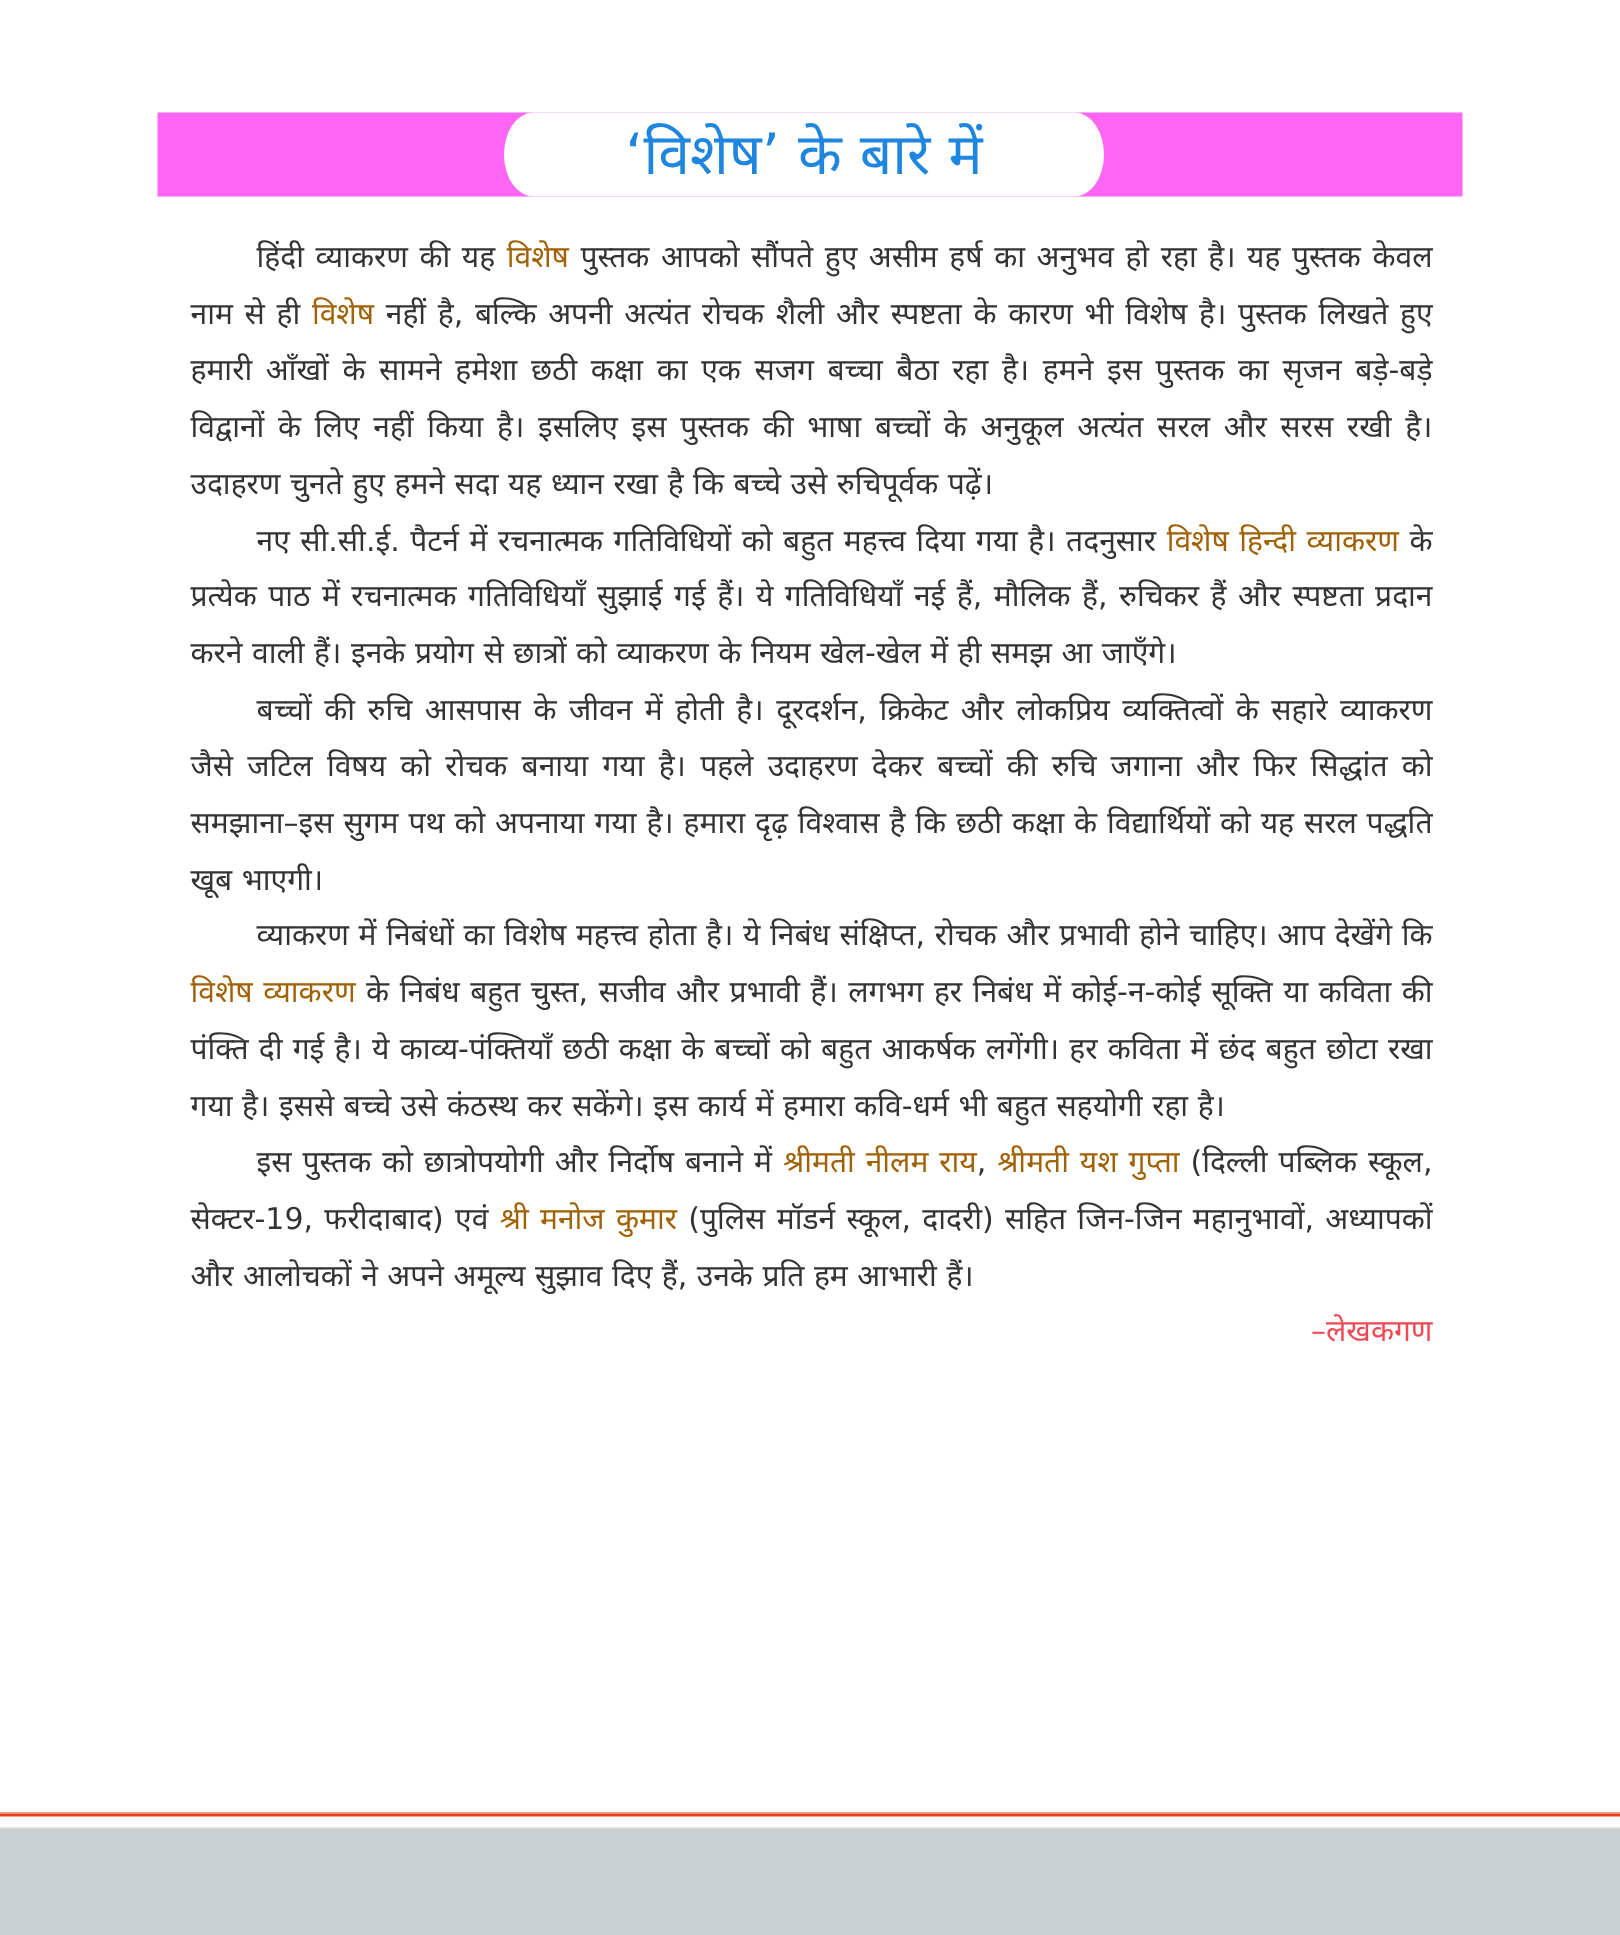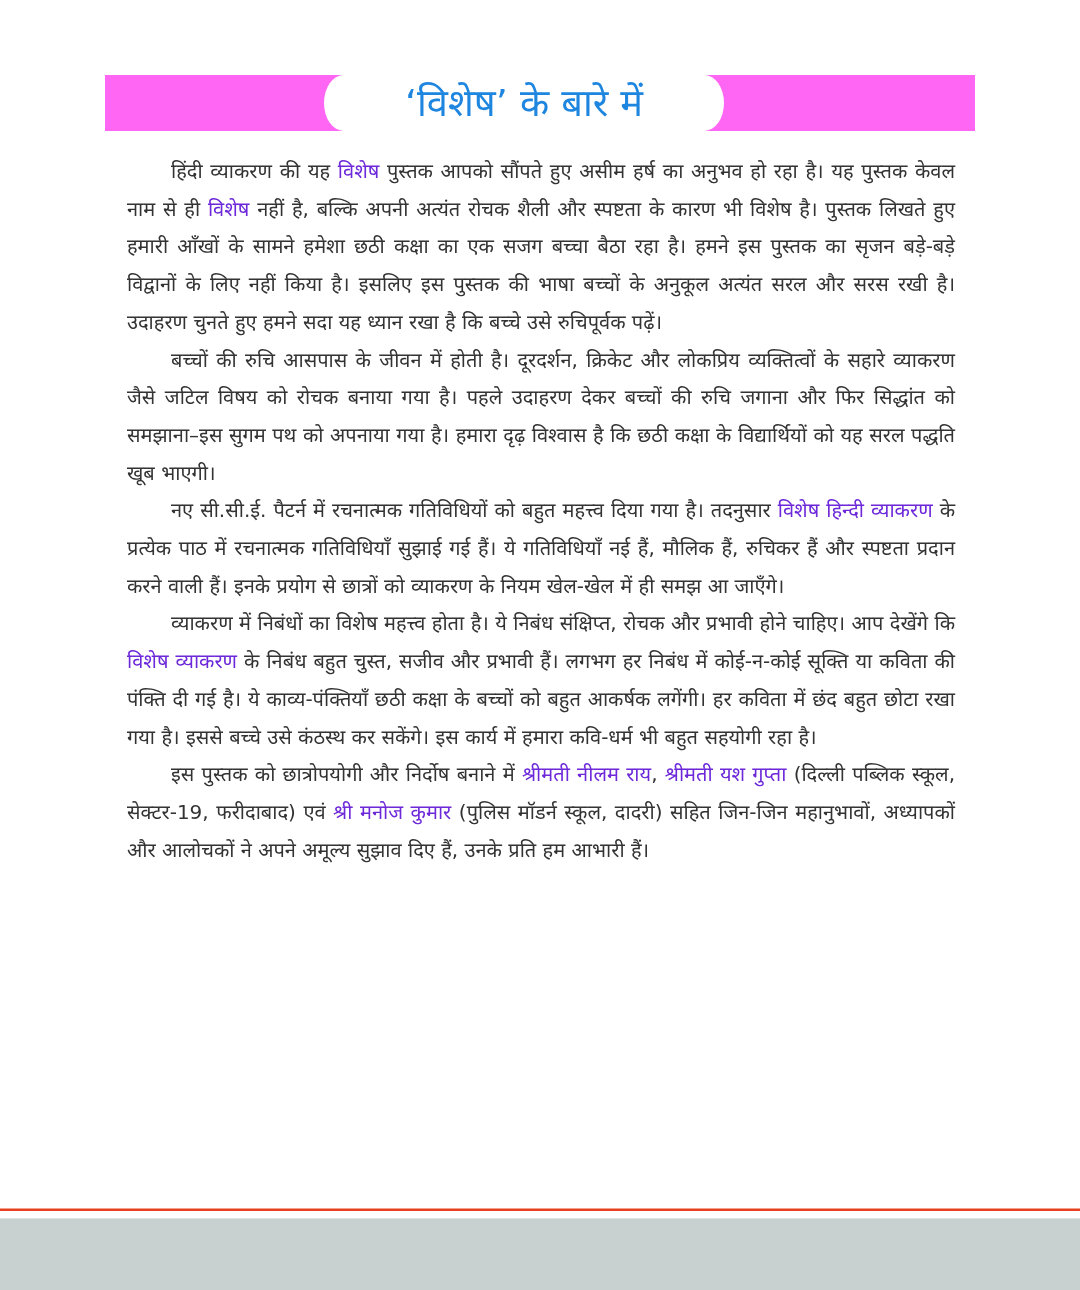--- a/index.html
+++ b/index.html
@@ -5,36 +5,36 @@
   html, body { margin:0; padding:0; }
   body {
     width:1080px; height:1290px; background:#ffffff; position:relative; overflow:hidden;
     font-family: "DejaVu Sans", "Liberation Sans", sans-serif;
   }
   .banner {
     position:absolute; left:105px; top:75px; width:870px; height:56px;
     background:#ff66f4;
   }
   .pill {
-    position:absolute; left:324px; top:75px; width:400px; height:56px;
+    position:absolute; left:336px; top:75px; width:400px; height:56px;
     background:#ffffff; border-radius:28px / 40px;
     display:flex; align-items:flex-end; justify-content:center;
   }
   .pill .title {
     color:#1f86e0; font-size:38px; line-height:56px; white-space:nowrap;
     font-family: "DejaVu Sans", sans-serif;
   }
   .content {
     position:absolute; left:127px; top:153px; width:828px;
     color:#333333; font-size:20px; line-height:37.7px;
     font-family: "DejaVu Sans", "Liberation Sans", sans-serif;
     text-align:justify;
   }
   .content p { margin:0; text-indent:44px; }
-  .hl { color:#6d28d9; }
+  .hl { color:#a16207; }
   .sig {
     text-align:right; color:#f04b55; margin-top:0;
   }
   .sig-line { text-indent:0 !important; text-align:right; }
   .footer-line {
     position:absolute; left:0; top:1209px; width:1080px; height:2px; background:#e8401e;
   }
   .footer-line2 {
     position:absolute; left:0; top:1208px; width:1080px; height:1px; background:#f5a08c;
   }
@@ -49,28 +49,31 @@
 <div class="banner"></div>
 <div class="pill">
   <span class="title">‘विशेष’ के बारे में</span>
 </div>
 
 <div class="content">
   <p>
     <span>हिंदी व्याकरण की यह </span><span class="hl">विशेष</span><span> पुस्तक आपको सौंपते हुए असीम हर्ष का अनुभव हो रहा है। यह पुस्तक केवल नाम से ही </span><span class="hl">विशेष</span><span> नहीं है, बल्कि अपनी अत्यंत रोचक शैली और स्पष्टता के कारण भी विशेष है। पुस्तक लिखते हुए हमारी आँखों के सामने हमेशा छठी कक्षा का एक सजग बच्चा बैठा रहा है। हमने इस पुस्तक का सृजन बड़े-बड़े विद्वानों के लिए नहीं किया है। इसलिए इस पुस्तक की भाषा बच्चों के अनुकूल अत्यंत सरल और सरस रखी है। उदाहरण चुनते हुए हमने सदा यह ध्यान रखा है कि बच्चे उसे रुचिपूर्वक पढ़ें।</span>
   </p>
   <p>
-    <span>बच्चों की रुचि आसपास के जीवन में होती है। दूरदर्शन, क्रिकेट और लोकप्रिय व्यक्तित्वों के सहारे व्याकरण जैसे जटिल विषय को रोचक बनाया गया है। पहले उदाहरण देकर बच्चों की रुचि जगाना और फिर सिद्धांत को समझाना–इस सुगम पथ को अपनाया गया है। हमारा दृढ़ विश्वास है कि छठी कक्षा के विद्यार्थियों को यह सरल पद्धति खूब भाएगी।</span>
+    <span>नए सी.सी.ई. पैटर्न में रचनात्मक गतिविधियों को बहुत महत्त्व दिया गया है। तदनुसार </span><span class="hl">विशेष हिन्दी व्याकरण</span><span> के प्रत्येक पाठ में रचनात्मक गतिविधियाँ सुझाई गई हैं। ये गतिविधियाँ नई हैं, मौलिक हैं, रुचिकर हैं और स्पष्टता प्रदान करने वाली हैं। इनके प्रयोग से छात्रों को व्याकरण के नियम खेल-खेल में ही समझ आ जाएँगे।</span>
   </p>
   <p>
-    <span>नए सी.सी.ई. पैटर्न में रचनात्मक गतिविधियों को बहुत महत्त्व दिया गया है। तदनुसार </span><span class="hl">विशेष हिन्दी व्याकरण</span><span> के प्रत्येक पाठ में रचनात्मक गतिविधियाँ सुझाई गई हैं। ये गतिविधियाँ नई हैं, मौलिक हैं, रुचिकर हैं और स्पष्टता प्रदान करने वाली हैं। इनके प्रयोग से छात्रों को व्याकरण के नियम खेल-खेल में ही समझ आ जाएँगे।</span>
+    <span>बच्चों की रुचि आसपास के जीवन में होती है। दूरदर्शन, क्रिकेट और लोकप्रिय व्यक्तित्वों के सहारे व्याकरण जैसे जटिल विषय को रोचक बनाया गया है। पहले उदाहरण देकर बच्चों की रुचि जगाना और फिर सिद्धांत को समझाना–इस सुगम पथ को अपनाया गया है। हमारा दृढ़ विश्वास है कि छठी कक्षा के विद्यार्थियों को यह सरल पद्धति खूब भाएगी।</span>
   </p>
   <p>
     <span>व्याकरण में निबंधों का विशेष महत्त्व होता है। ये निबंध संक्षिप्त, रोचक और प्रभावी होने चाहिए। आप देखेंगे कि </span><span class="hl">विशेष व्याकरण</span><span> के निबंध बहुत चुस्त, सजीव और प्रभावी हैं। लगभग हर निबंध में कोई-न-कोई सूक्ति या कविता की पंक्ति दी गई है। ये काव्य-पंक्तियाँ छठी कक्षा के बच्चों को बहुत आकर्षक लगेंगी। हर कविता में छंद बहुत छोटा रखा गया है। इससे बच्चे उसे कंठस्थ कर सकेंगे। इस कार्य में हमारा कवि-धर्म भी बहुत सहयोगी रहा है।</span>
   </p>
   <p>
     <span>इस पुस्तक को छात्रोपयोगी और निर्दोष बनाने में </span><span class="hl">श्रीमती नीलम राय</span><span>, </span><span class="hl">श्रीमती यश गुप्ता</span><span> (दिल्ली पब्लिक स्कूल, सेक्टर-19, फरीदाबाद) एवं </span><span class="hl">श्री मनोज कुमार</span><span> (पुलिस मॉडर्न स्कूल, दादरी) सहित जिन-जिन महानुभावों, अध्यापकों और आलोचकों ने अपने अमूल्य सुझाव दिए हैं, उनके प्रति हम आभारी हैं।</span>
+  </p>
+  <p class="sig-line">
+    <span class="sig">–लेखकगण</span>
   </p>
 </div>
 
 <div class="footer-line2"></div>
 <div class="footer-line"></div>
 <div class="footer-band"></div>
 
 </body></html>

